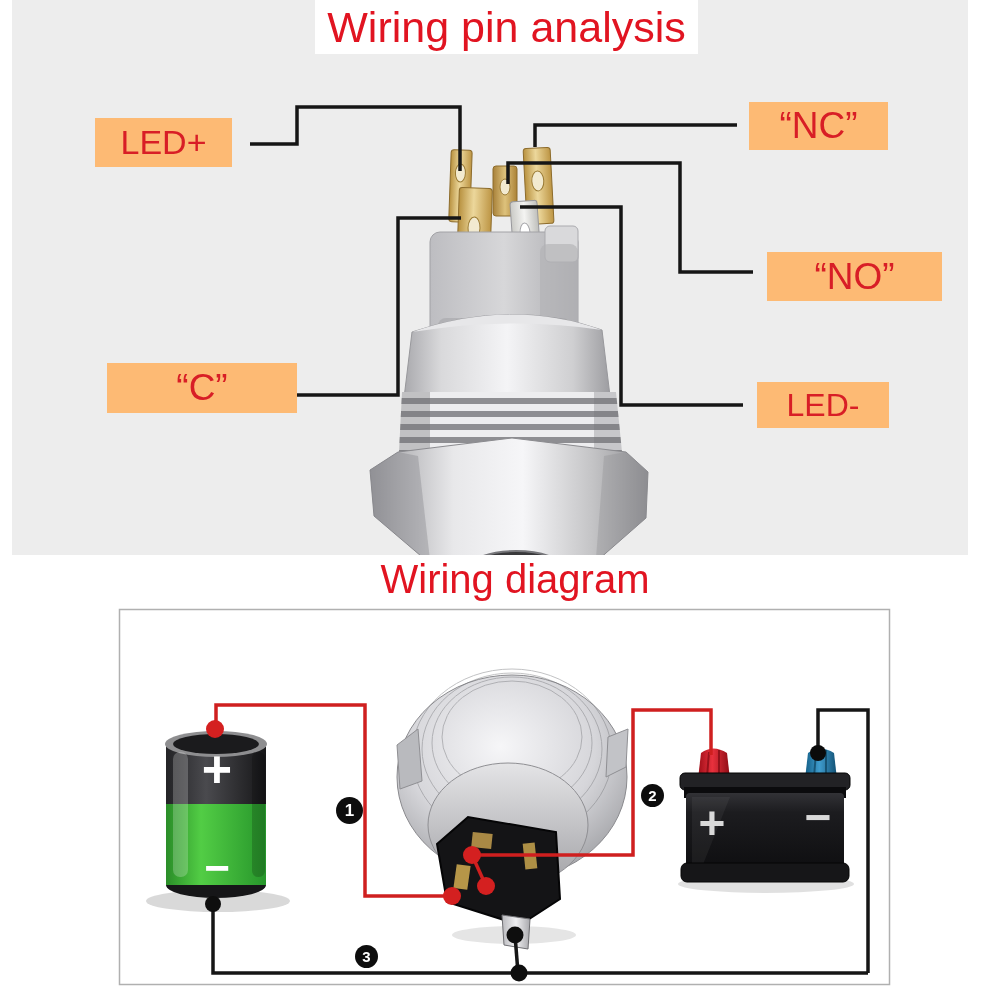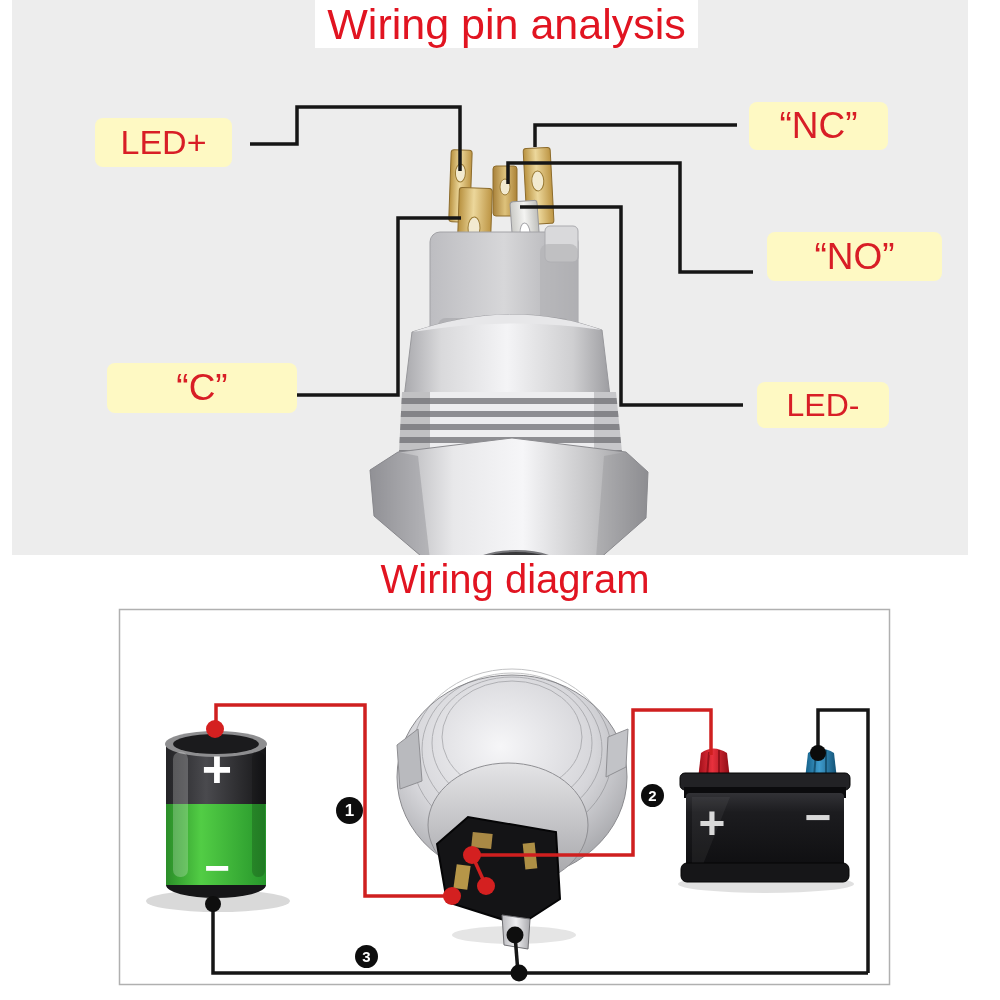--- a/index.html
+++ b/index.html
@@ -7,27 +7,27 @@
     --wire-red:#cf1f1f; --wire-black:#161616; --panel-border:#b0b0b0;
     --battery-green:#3fbc3a; --terminal-red:#c21422; --terminal-blue:#1f7fae; --pin-gold:#d4b366;
   }
   *{margin:0;padding:0;box-sizing:border-box;}
   html,body{background:#fff;}
   body{font-family:"Liberation Sans",sans-serif;}
   #stage{position:relative;width:1000px;height:1000px;background:#fff;overflow:hidden;}
 
   
   #pin-section{position:absolute;left:12px;top:0;width:956px;height:568px;background:var(--background-gray);overflow:hidden;}
-  #title-band{position:absolute;left:303px;top:0;width:383px;height:48px;background:#fff;display:flex;align-items:center;justify-content:center;}
+  #title-band{position:absolute;left:303px;top:0;width:383px;height:54px;background:#fff;display:flex;align-items:center;justify-content:center;}
   #title-band h1{font-size:43px;font-weight:400;color:var(--title-red);letter-spacing:0;white-space:nowrap;}
   #top-svg{position:absolute;left:0;top:0;}
-  .plabel{position:absolute;background:#fef9c3;color:var(--label-red);display:flex;align-items:center;justify-content:center;font-size:34px;font-weight:400;white-space:nowrap;border-radius:8px;}
+  .plabel{position:absolute;background:#fdba74;color:var(--label-red);display:flex;align-items:center;justify-content:center;font-size:34px;font-weight:400;white-space:nowrap;}
   #label-led-plus{left:83px;top:118px;width:137px;height:49px;}
   #label-nc{left:737px;top:102px;width:139px;height:48px;font-size:37px;}
-  #label-no{left:755px;top:232px;width:175px;height:49px;font-size:37px;}
+  #label-no{left:755px;top:252px;width:175px;height:49px;font-size:37px;}
   #label-c{left:95px;top:363px;width:190px;height:50px;font-size:37px;}
   #label-led-minus{left:745px;top:382px;width:132px;height:46px;font-size:32px;text-align:right;}
 
   
   #wiring-section{position:absolute;left:0;top:555px;width:1000px;height:432px;background:#fff;}
   #wiring-title{position:absolute;left:0;top:2px;width:1030px;text-align:center;font-size:40px;font-weight:400;color:var(--title-red);}
   #bottom-svg{position:absolute;left:0;top:0;}
   .badge{position:absolute;background:#0d0d0d;color:#fff;border-radius:50%;display:flex;align-items:center;justify-content:center;font-weight:bold;line-height:1;}
   #badge-1{left:336px;top:242px;width:27px;height:27px;font-size:17px;}
   #badge-2{left:641px;top:229px;width:23px;height:23px;font-size:15px;}

